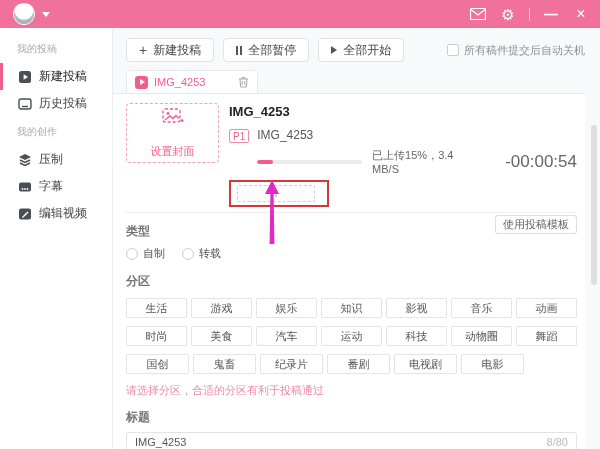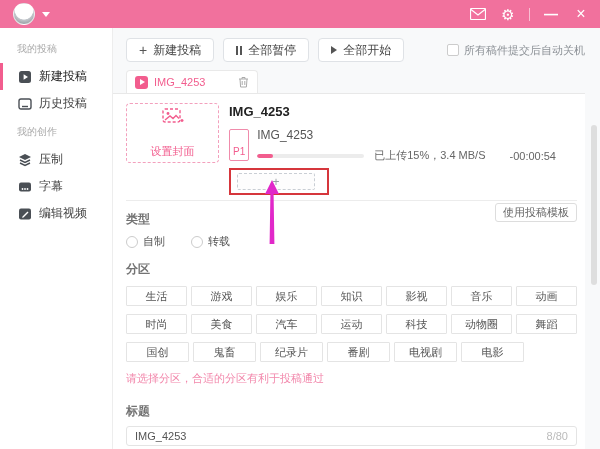--- a/index.html
+++ b/index.html
@@ -46,48 +46,48 @@
 
   
   .card { background:#fff; border-top:1px solid #e8e8e8; margin-right:15px; height:364px; padding:9px 8px 0 13px; position:relative; }
 
   .upload-row { display:flex; gap:10px; }
   .cover-box { width:93px; height:60px; border:1px dashed #f3a0bd; border-radius:4px; display:flex; flex-direction:column; align-items:center; justify-content:center; gap:18px; flex:0 0 auto; }
   .cover-label { font-size:11px; color:#f25d8e; }
   .up-col { flex:1; }
   .video-title { font-size:13px; font-weight:bold; color:#222; margin:1px 0 9px; }
   .part-row { display:flex; gap:8px; align-items:flex-start; }
-  .p1 { border:1px solid #f08bab; color:#f25d8e; font-size:10px; border-radius:2px; padding:15px 3px; height:14px; line-height:13px; margin-top:1px; }
+  .p1 { border:1px solid #f08bab; color:#f25d8e; font-size:10px; border-radius:2px; padding:0 3px; height:14px; line-height:13px; margin-top:1px; }
   .part-col { flex:1; }
   .part-name { font-size:12px; color:#555; margin-bottom:6px; }
   .prog-row { display:flex; align-items:center; }
   .track { width:107px; height:4px; background:#ececec; border-radius:2px; overflow:hidden; }
   .fill { height:100%; background:#f25d8e; border-radius:2px; }
   .speed { font-size:11px; color:#666; margin-left:10px; }
-  .remain { font-size:11px; color:#666; margin-left:24px; }
+  .remain { font-size:17px; color:#666; margin-left:24px; }
   .annotation-red { margin-top:5px; width:100px; height:27px; border:2px solid #d6363c; display:flex; align-items:center; padding-left:6px; }
   .add-part { width:78px; height:17px; border:1px dashed #c9ced4; border-radius:2px; display:flex; align-items:center; justify-content:center; font-size:12px; color:#9aa0a6; background:#fdfdfd; }
   .annotation-arrow { position:absolute; left:150px; top:86px; z-index:5; }
 
   .divider-row { border-top:1px solid #ececec; margin-top:5px; position:relative; height:0; }
   .tpl-btn { position:absolute; right:0; top:2px; background:#fff; border:1px solid #ddd; border-radius:3px; font-size:11px; color:#666; padding:1px 7px; }
 
   .sec-label { font-size:12px; font-weight:bold; color:#737373; }
   .lbl-type { margin-top:10px; }
-  .radio-row { display:flex; gap:26px; margin-top:6px; }
+  .radio-row { display:flex; gap:17px; margin-top:6px; }
   .ropt { display:flex; align-items:center; gap:5px; }
   .radio { width:12px; height:12px; border:1px solid #ccc; border-radius:50%; background:#fff; }
   .rlabel { font-size:11px; color:#555; }
 
   .lbl-cat { margin-top:12px; }
   .cat-row { display:flex; gap:4px; margin-top:8px; }
   .cat-btn { width:63px; height:20px; background:#fff; border:1px solid #e4e4e4; border-radius:1px; font-size:11px; color:#555; display:flex; align-items:center; justify-content:center; }
   .cat-hint { margin-top:9px; font-size:11px; color:#f287ab; }
 
-  .lbl-title { margin-top:17px; }
+  .lbl-title { margin-top:11px; }
   .title-input { margin-top:6px; height:20px; border:1px solid #e4e4e4; border-radius:3px; display:flex; align-items:center; padding:0 8px; }
   .title-input input { border:none; outline:none; flex:1; font-size:11px; color:#555; font-family:inherit; background:transparent; }
   .counter { font-size:11px; color:#bbb; }
 
   .scroll-thumb { position:absolute; right:3px; top:97px; width:6px; height:160px; background:#dedede; border-radius:3px; z-index:6; }
 </style>
 </head>
 <body>
 
 <div class="app">

